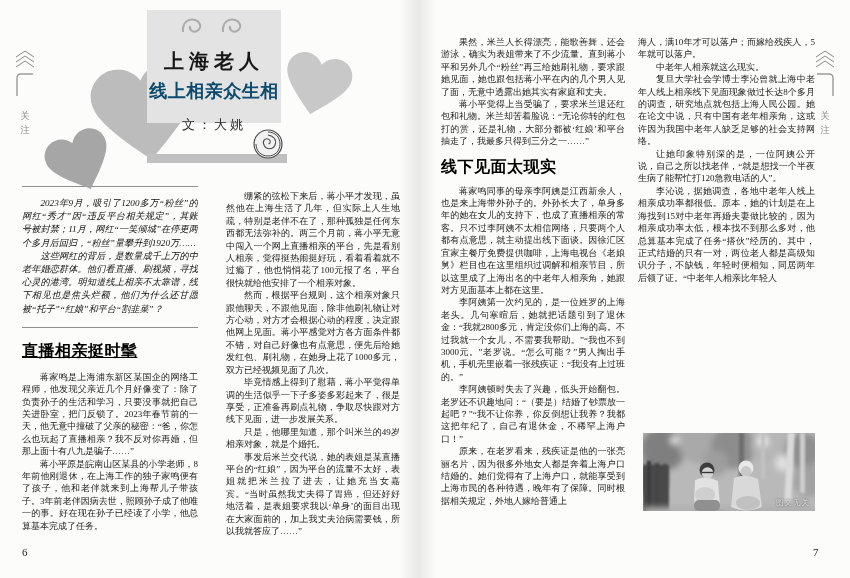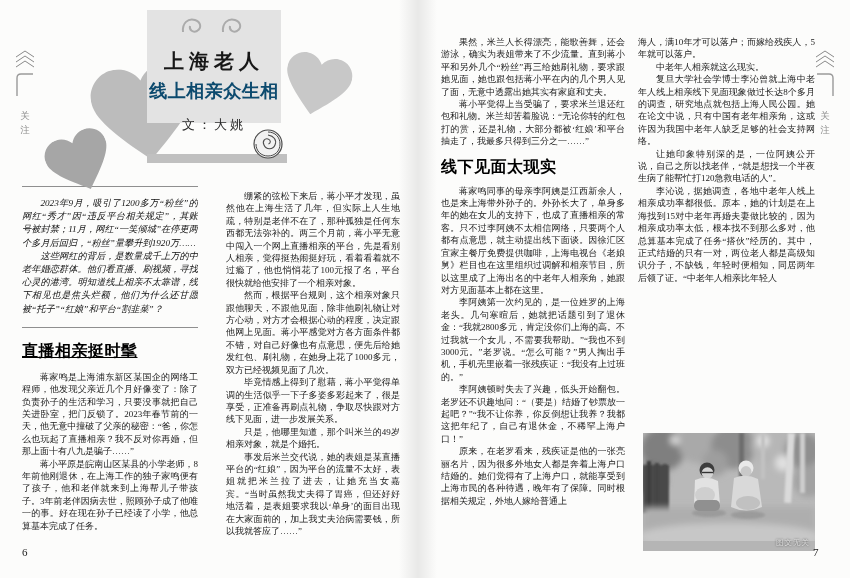--- a/index.html
+++ b/index.html
@@ -64,21 +64,21 @@
   .col-l1 h2.sec { margin:13px 0 9px 0;text-decoration:underline; }
   .col-l2 { left:226px; top:190px; width:174px; height:352px; }
   .col-r1 { left:441px; top:36px;  width:184px; height:506px; }
   .col-r1 h2.sec { margin:9px 0 7px 0; }
   .col-r2 { left:638px; top:36px;  width:177px; height:397px; }
   .pagenum { position:absolute; font-size:11px; color:#222; }
   .pn-left  { left:22px;  top:546px; }
   .pn-right { left:813px; top:546px; }
   
   .photo {
-    position:absolute; left:643px; top:433px; width:172px; height:118px;
+    position:absolute; left:643px; top:433px; width:172px; height:78px;
     margin:0; overflow:hidden; background:#b5b5b5;
   }
   .photo svg { display:block; }
   .photo figcaption {
     position:absolute; right:5px; bottom:3px; font-size:7.5px; color:#e4e4e4;
     font-family:"Liberation Sans","DejaVu Sans",sans-serif;
     text-shadow:0 0 2px rgba(40,40,40,0.9); letter-spacing:1px;
   }
 </style>
 </head>

